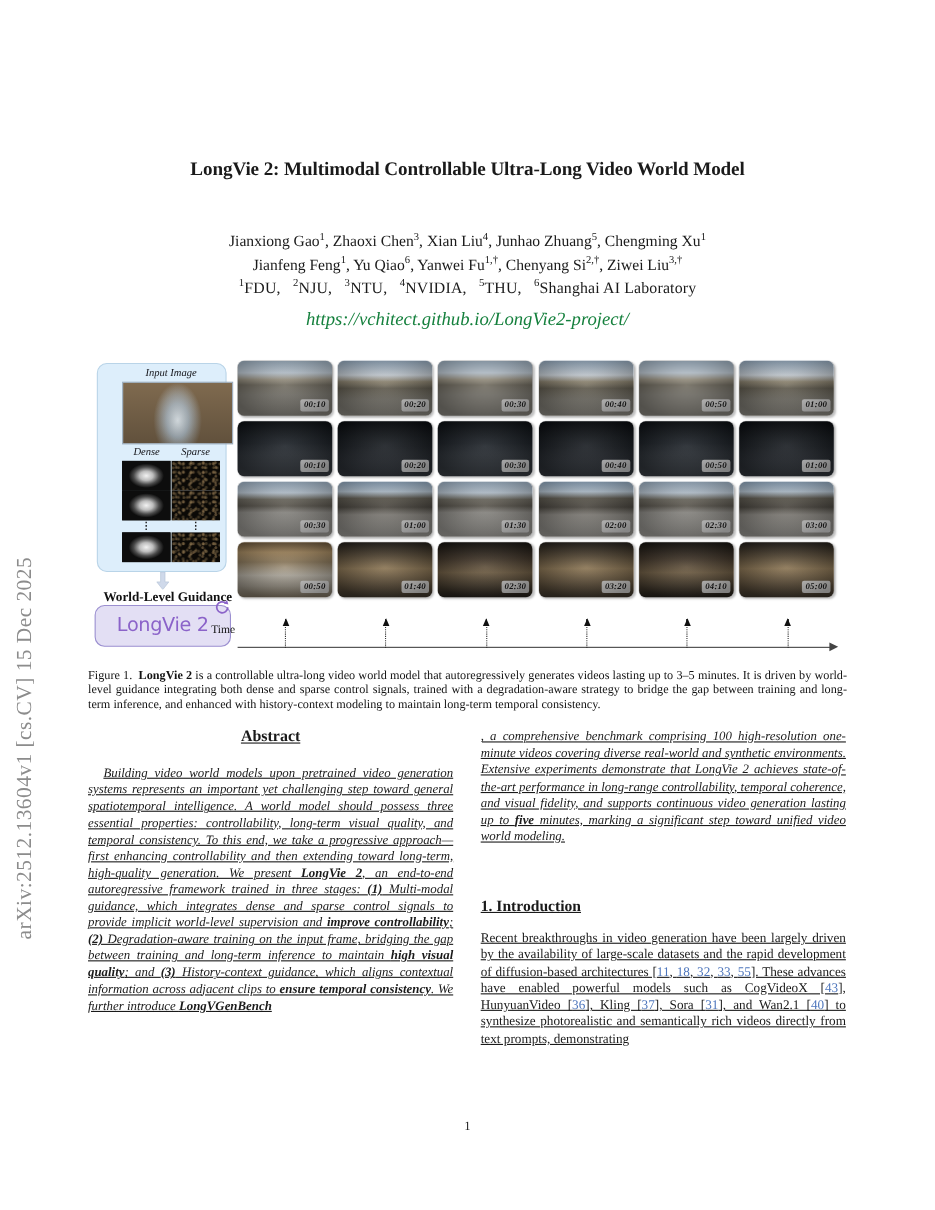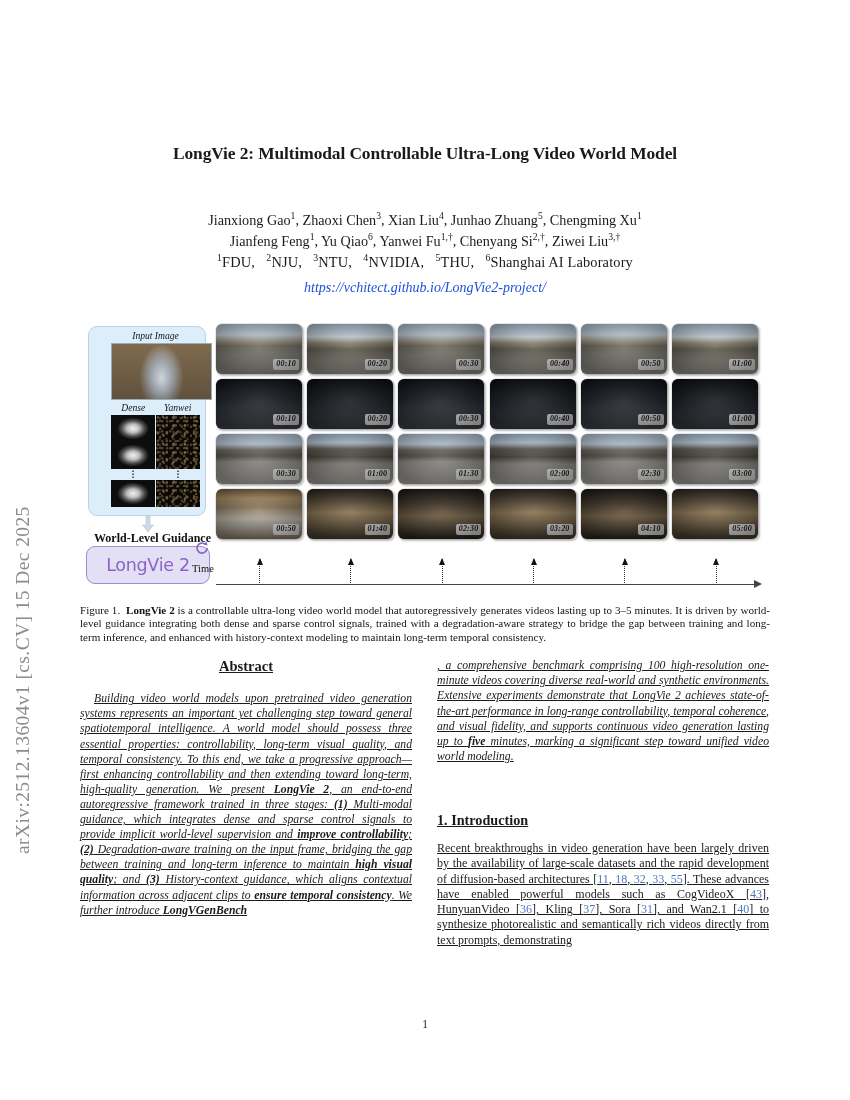--- a/index.html
+++ b/index.html
@@ -54,23 +54,23 @@
     font-size: 14.2px;
     line-height: 20.5px;
   }
   #authors-1 { margin-top: 46px; }
   #authors-2 { margin-top: 0px; }
   #affils    { margin-top: 1px; font-size: 14.4px; letter-spacing: 0.15px;}
   sup { font-size: 0.68em; vertical-align: super; line-height: 0; }
   #project-url {
     margin-top: 7px;
     text-align: center;
-    font-size: 14px;
+    font-size: 17px;
     font-style: italic;
-    color: #1d4ed8;
+    color: #15803d;
   }
 
   
   #figure {
     position: relative;
     margin-top: 28px;
     width: 690px;
     height: 268px;
   }
 
@@ -360,21 +360,21 @@
 
   <div id="project-url">https://vchitect.github.io/LongVie2-project/</div>
 
   <div id="figure">
 
     <div id="guidance-panel">
       <div class="panel-label">Input Image</div>
       <div id="input-image-thumb"></div>
       <div class="dense-sparse-row">
         <div class="panel-label">Dense</div>
-        <div class="panel-label">Yanwei</div>
+        <div class="panel-label">Sparse</div>
       </div>
       <div class="ctrl-grid">
         <div class="ctrl-row">
           <div class="ctrl-cell dense-cell"></div>
           <div class="ctrl-cell sparse-cell"></div>
         </div>
         <div class="ctrl-row">
           <div class="ctrl-cell dense-cell"></div>
           <div class="ctrl-cell sparse-cell"></div>
         </div>

